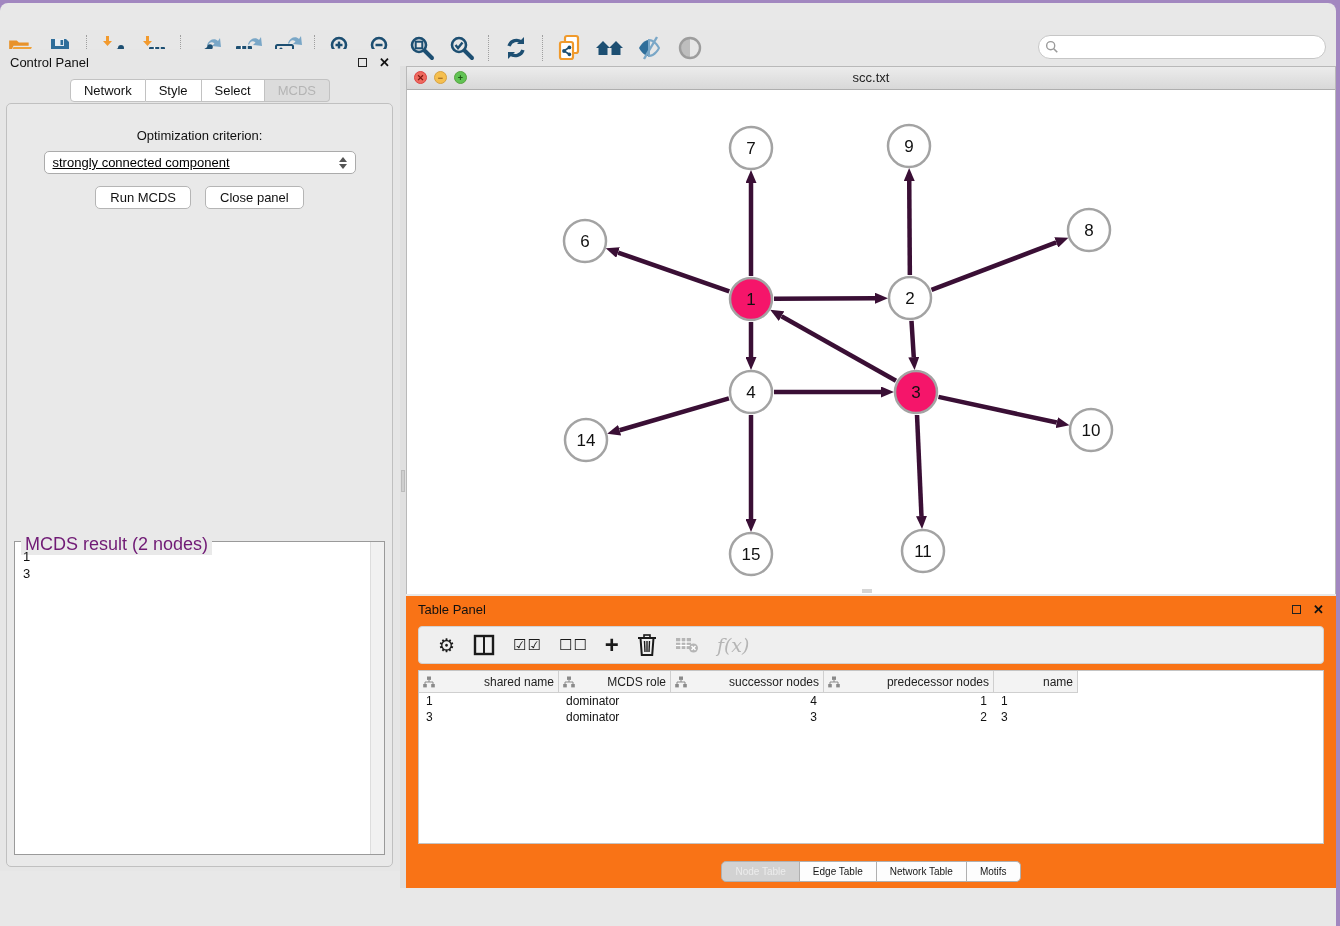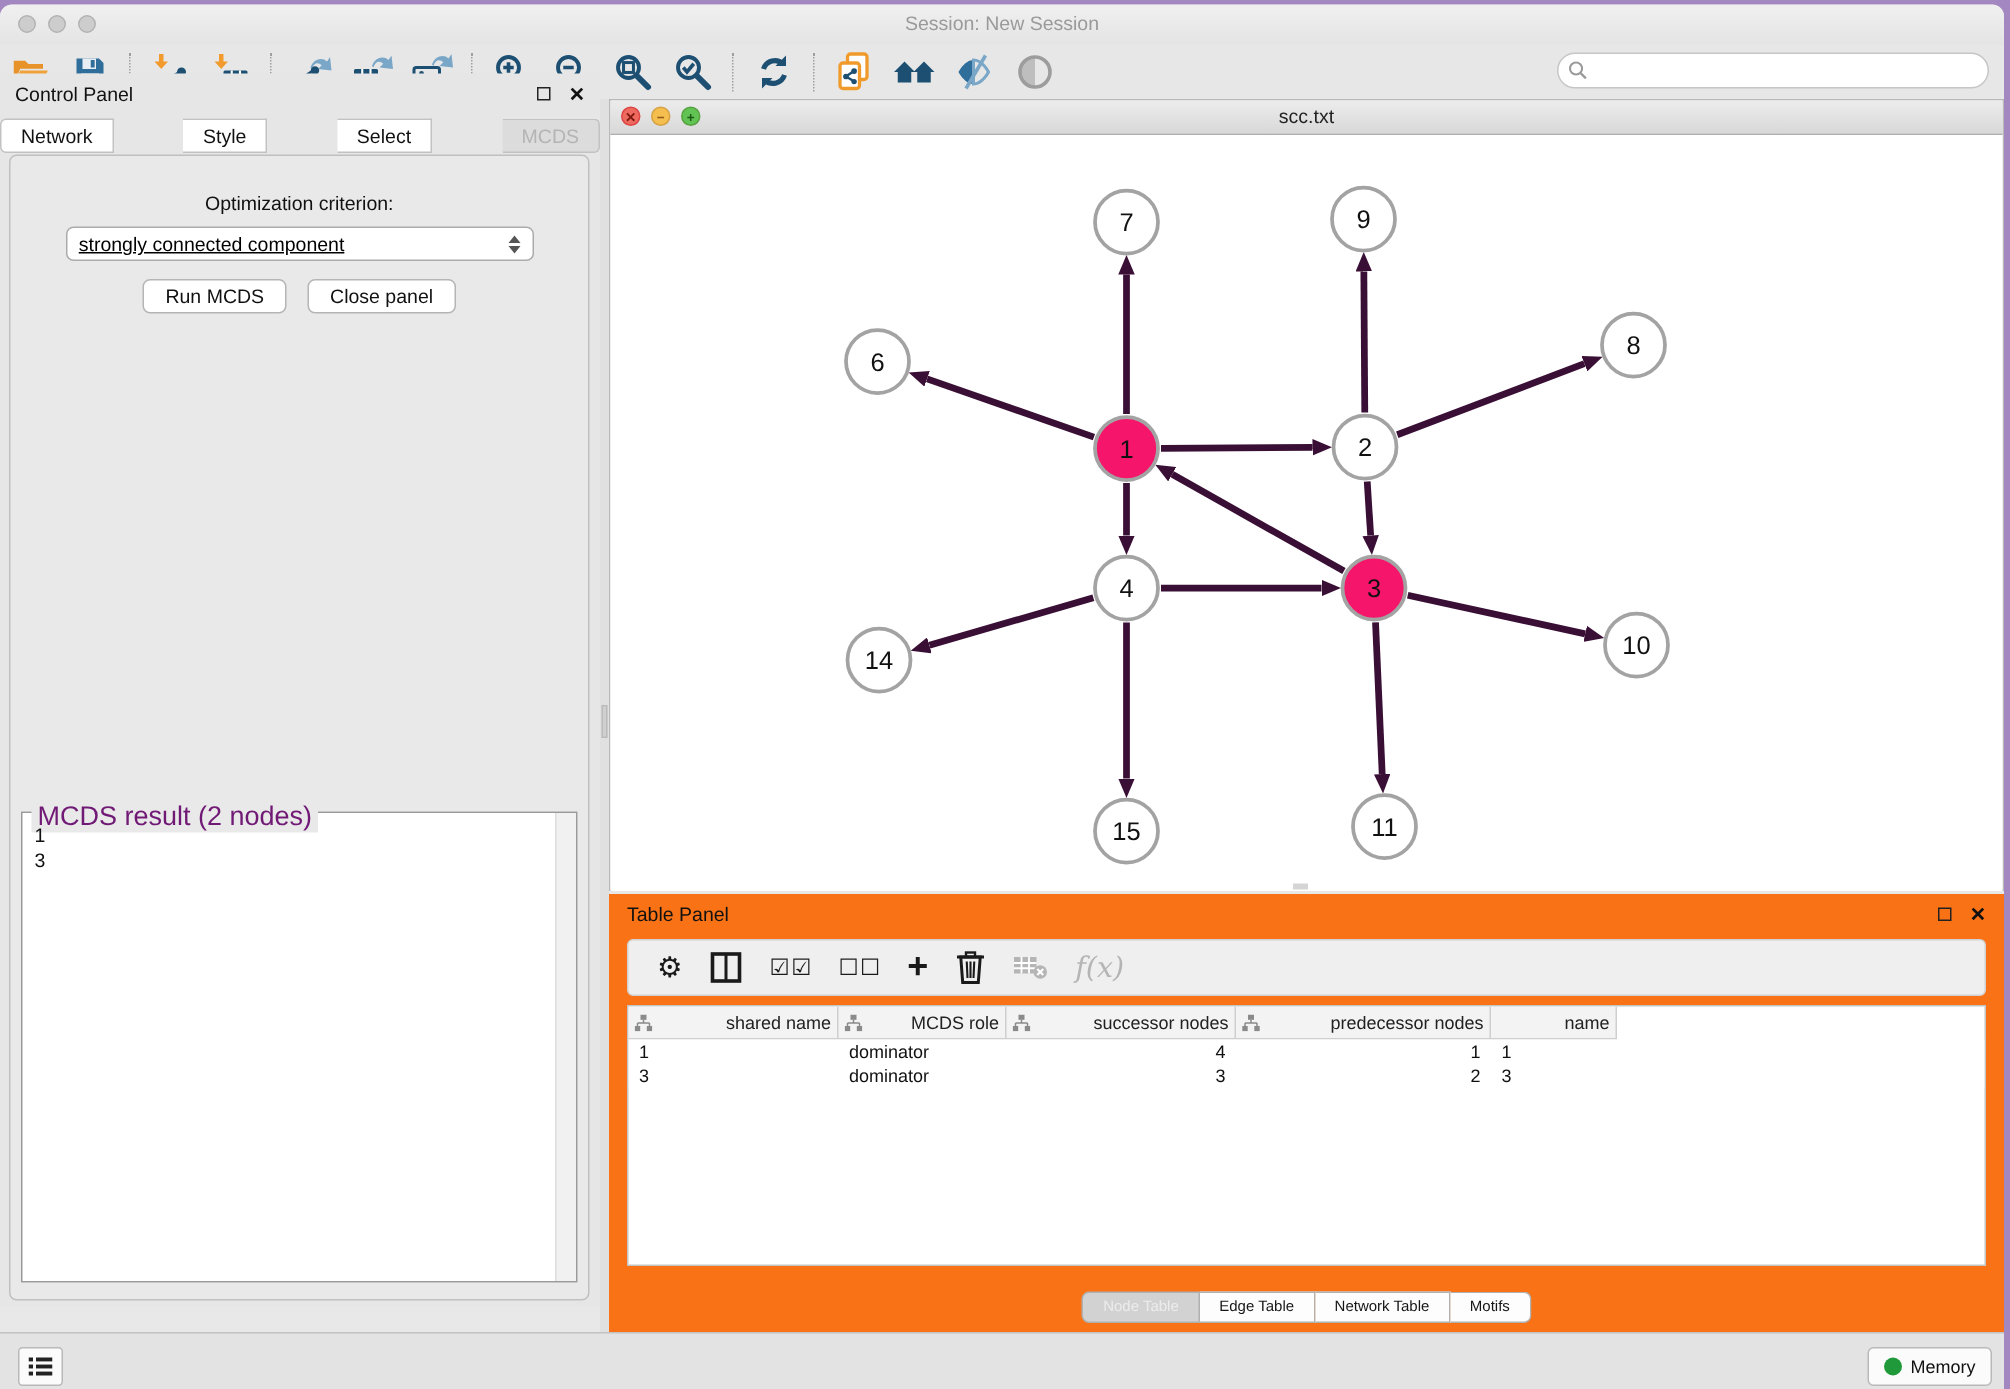--- a/index.html
+++ b/index.html
@@ -19,21 +19,21 @@
   .tbsep{width:1px;height:26px;margin:0 6px;border-left:1px dotted #9f9f9f;}
   .searchbox{position:absolute;right:10px;top:5px;width:288px;height:24px;background:#fff;
     border:1px solid #c6c6c6;border-radius:13px;display:flex;align-items:center;padding:0 6px;box-sizing:border-box;}
   .searchbox input{border:none;outline:none;flex:1;font-size:12px;background:transparent;margin-left:4px;}
   
   .ctrl{position:absolute;left:0;top:46px;width:400px;height:822px;background:#e6e6e6;}
   .panel-head{height:26px;display:flex;align-items:center;font-size:13px;color:#111;padding:0 10px;}
   .panel-head .spacer{flex:1;}
   .mini-square{width:9px;height:9px;border:1.5px solid #222;box-sizing:border-box;margin-right:12px;cursor:pointer;}
   .mini-x{font-size:13px;font-weight:bold;color:#111;cursor:pointer;line-height:1;}
-  .tabsrow{display:flex;justify-content:space-between;margin-top:4px;position:relative;z-index:2;}
+  .tabsrow{display:flex;justify-content:center;margin-top:4px;position:relative;z-index:2;}
   .ctab{font-size:13px;padding:3px 13px;background:#fff;border:1px solid #c2c2c2;border-left:none;cursor:pointer;color:#111;}
   .ctab:first-child{border-left:1px solid #c2c2c2;border-radius:4px 0 0 4px;}
   .ctab.active{background:#dcdcdc;color:#b4b4b4;border-radius:0 4px 4px 0;}
   .ctrl-body{position:absolute;left:6px;right:7px;top:54px;bottom:4px;background:#e9e9e9;
     border:1px solid #c0c0c0;border-radius:5px;}
   .opt-label{text-align:center;font-size:13px;color:#111;margin-top:24px;}
   .selectbox{margin:8px auto 0 auto;width:312px;height:23px;background:#fff;border:1px solid #ababab;
     border-radius:5px;display:flex;align-items:center;font-size:13px;padding:0 8px;box-sizing:border-box;cursor:pointer;}
   .selectbox .sel-text{flex:1;text-decoration:underline;}
   .steppers{display:flex;flex-direction:column;align-items:center;gap:2px;}
@@ -91,28 +91,20 @@
   .membtn{position:absolute;right:8px;top:9px;height:24px;background:#fbfbfb;border:1px solid #b9b9b9;border-radius:4px;
     display:flex;align-items:center;gap:6px;padding:0 10px;font-size:12px;color:#111;cursor:pointer;}
   .memdot{width:12px;height:12px;border-radius:50%;background:#1f9939;}
   svg text{font-family:"Liberation Sans",sans-serif;}
 </style>
 </head>
 <body>
 
 <div class="window">
 
-  <div class="titlebar">
-    <div class="tl-dots">
-      <div class="tl-dot"></div>
-      <div class="tl-dot"></div>
-      <div class="tl-dot"></div>
-    </div>
-    <div class="win-title">Session: New Session</div>
-  </div>
 
   <div class="toolbar">
     <div class="tbicon">
       <svg width="26" height="24" viewBox="0 0 24 22">
         <path d="M2 4h7l2 2h9v3H6l-4 9V4z" fill="#e8922a"></path>
           <path d="M6 10h17l-4 9H2z" fill="#f0a23a"></path>
       </svg>
     </div>
     <div class="tbicon">
       <svg width="24" height="24" viewBox="0 0 24 24">
@@ -508,32 +500,14 @@
     </div>
 
     <div class="tabletabs">
       <span class="ttab active">Node Table</span>
       <span class="ttab">Edge Table</span>
       <span class="ttab">Network Table</span>
       <span class="ttab">Motifs</span>
     </div>
   </div>
 
-  <div class="statusbar">
-    <div class="listbtn">
-      <svg width="16" height="14" viewBox="0 0 16 14">
-        <g fill="#222">
-            <rect x="0" y="1" width="3" height="2.6"></rect>
-            <rect x="5" y="1" width="11" height="2.6"></rect>
-        <rect x="0" y="5.7" width="3" height="2.6"></rect>
-            <rect x="5" y="5.7" width="11" height="2.6"></rect>
-        <rect x="0" y="10.4" width="3" height="2.6"></rect>
-            <rect x="5" y="10.4" width="11" height="2.6"></rect>
-          </g>
-      </svg>
-    </div>
-    <div class="membtn">
-      <span class="memdot"></span>
-      <span>Memory</span>
-    </div>
-  </div>
 
 </div>
 
 </body></html>

